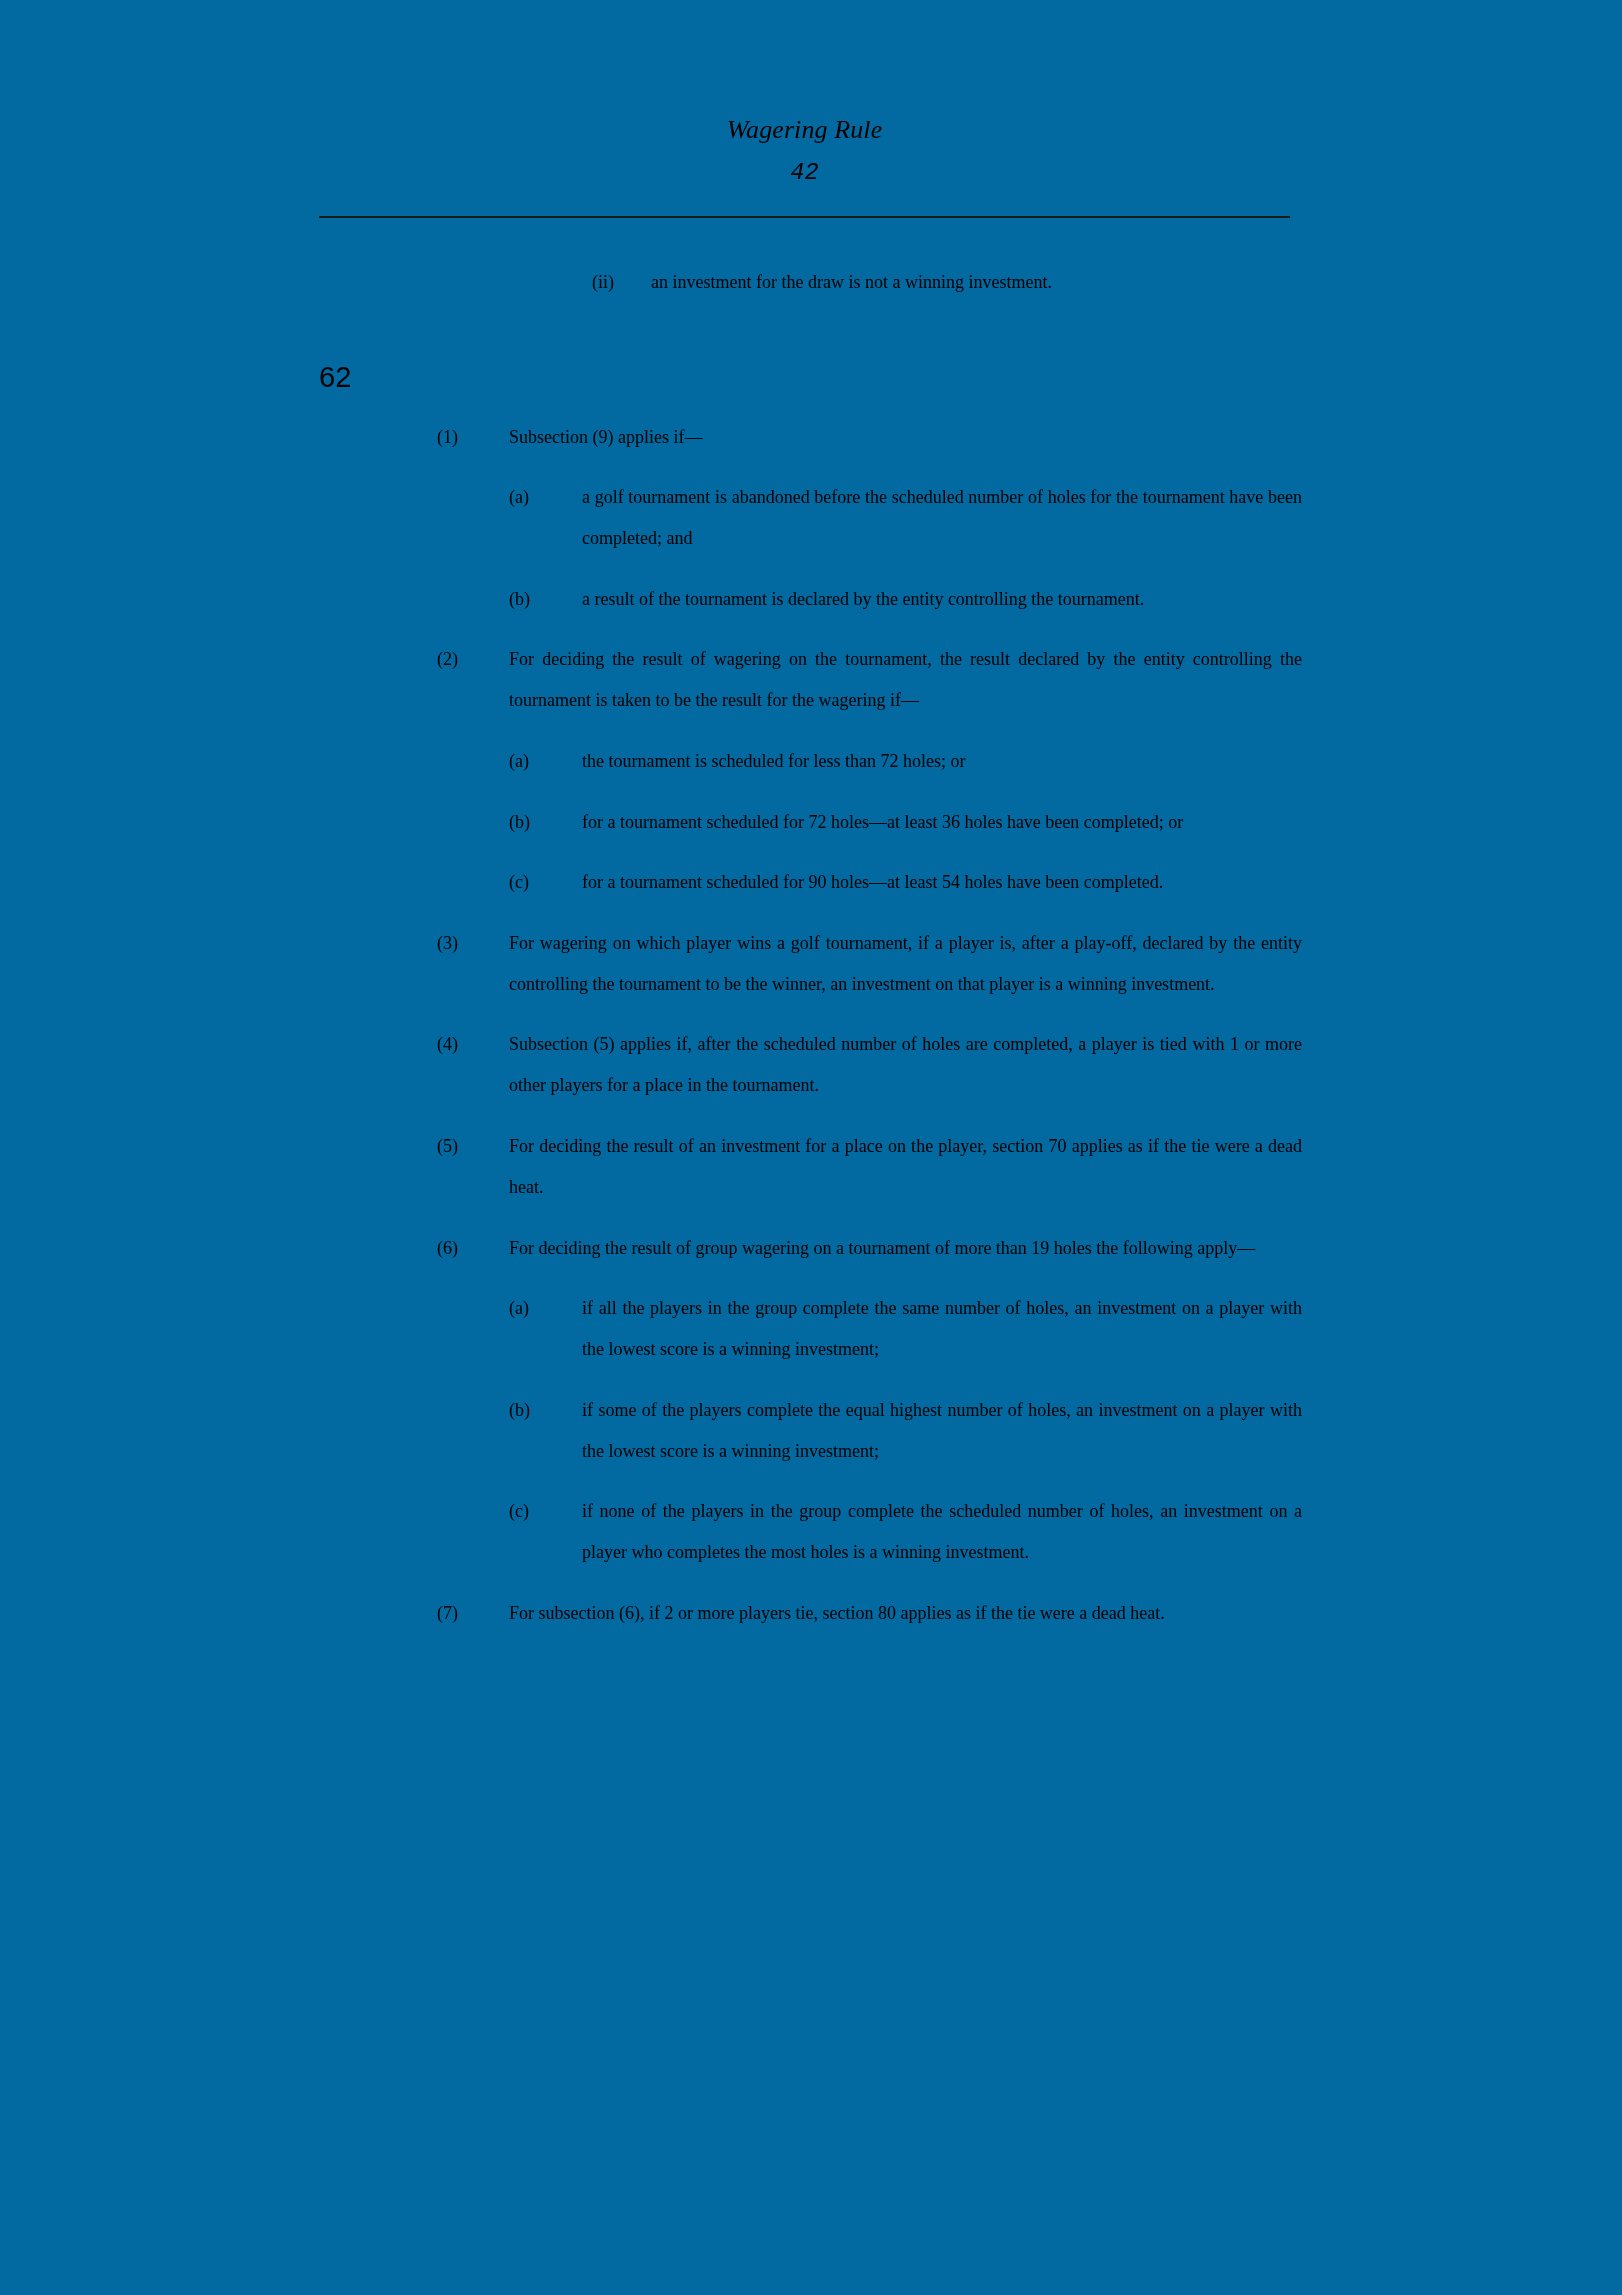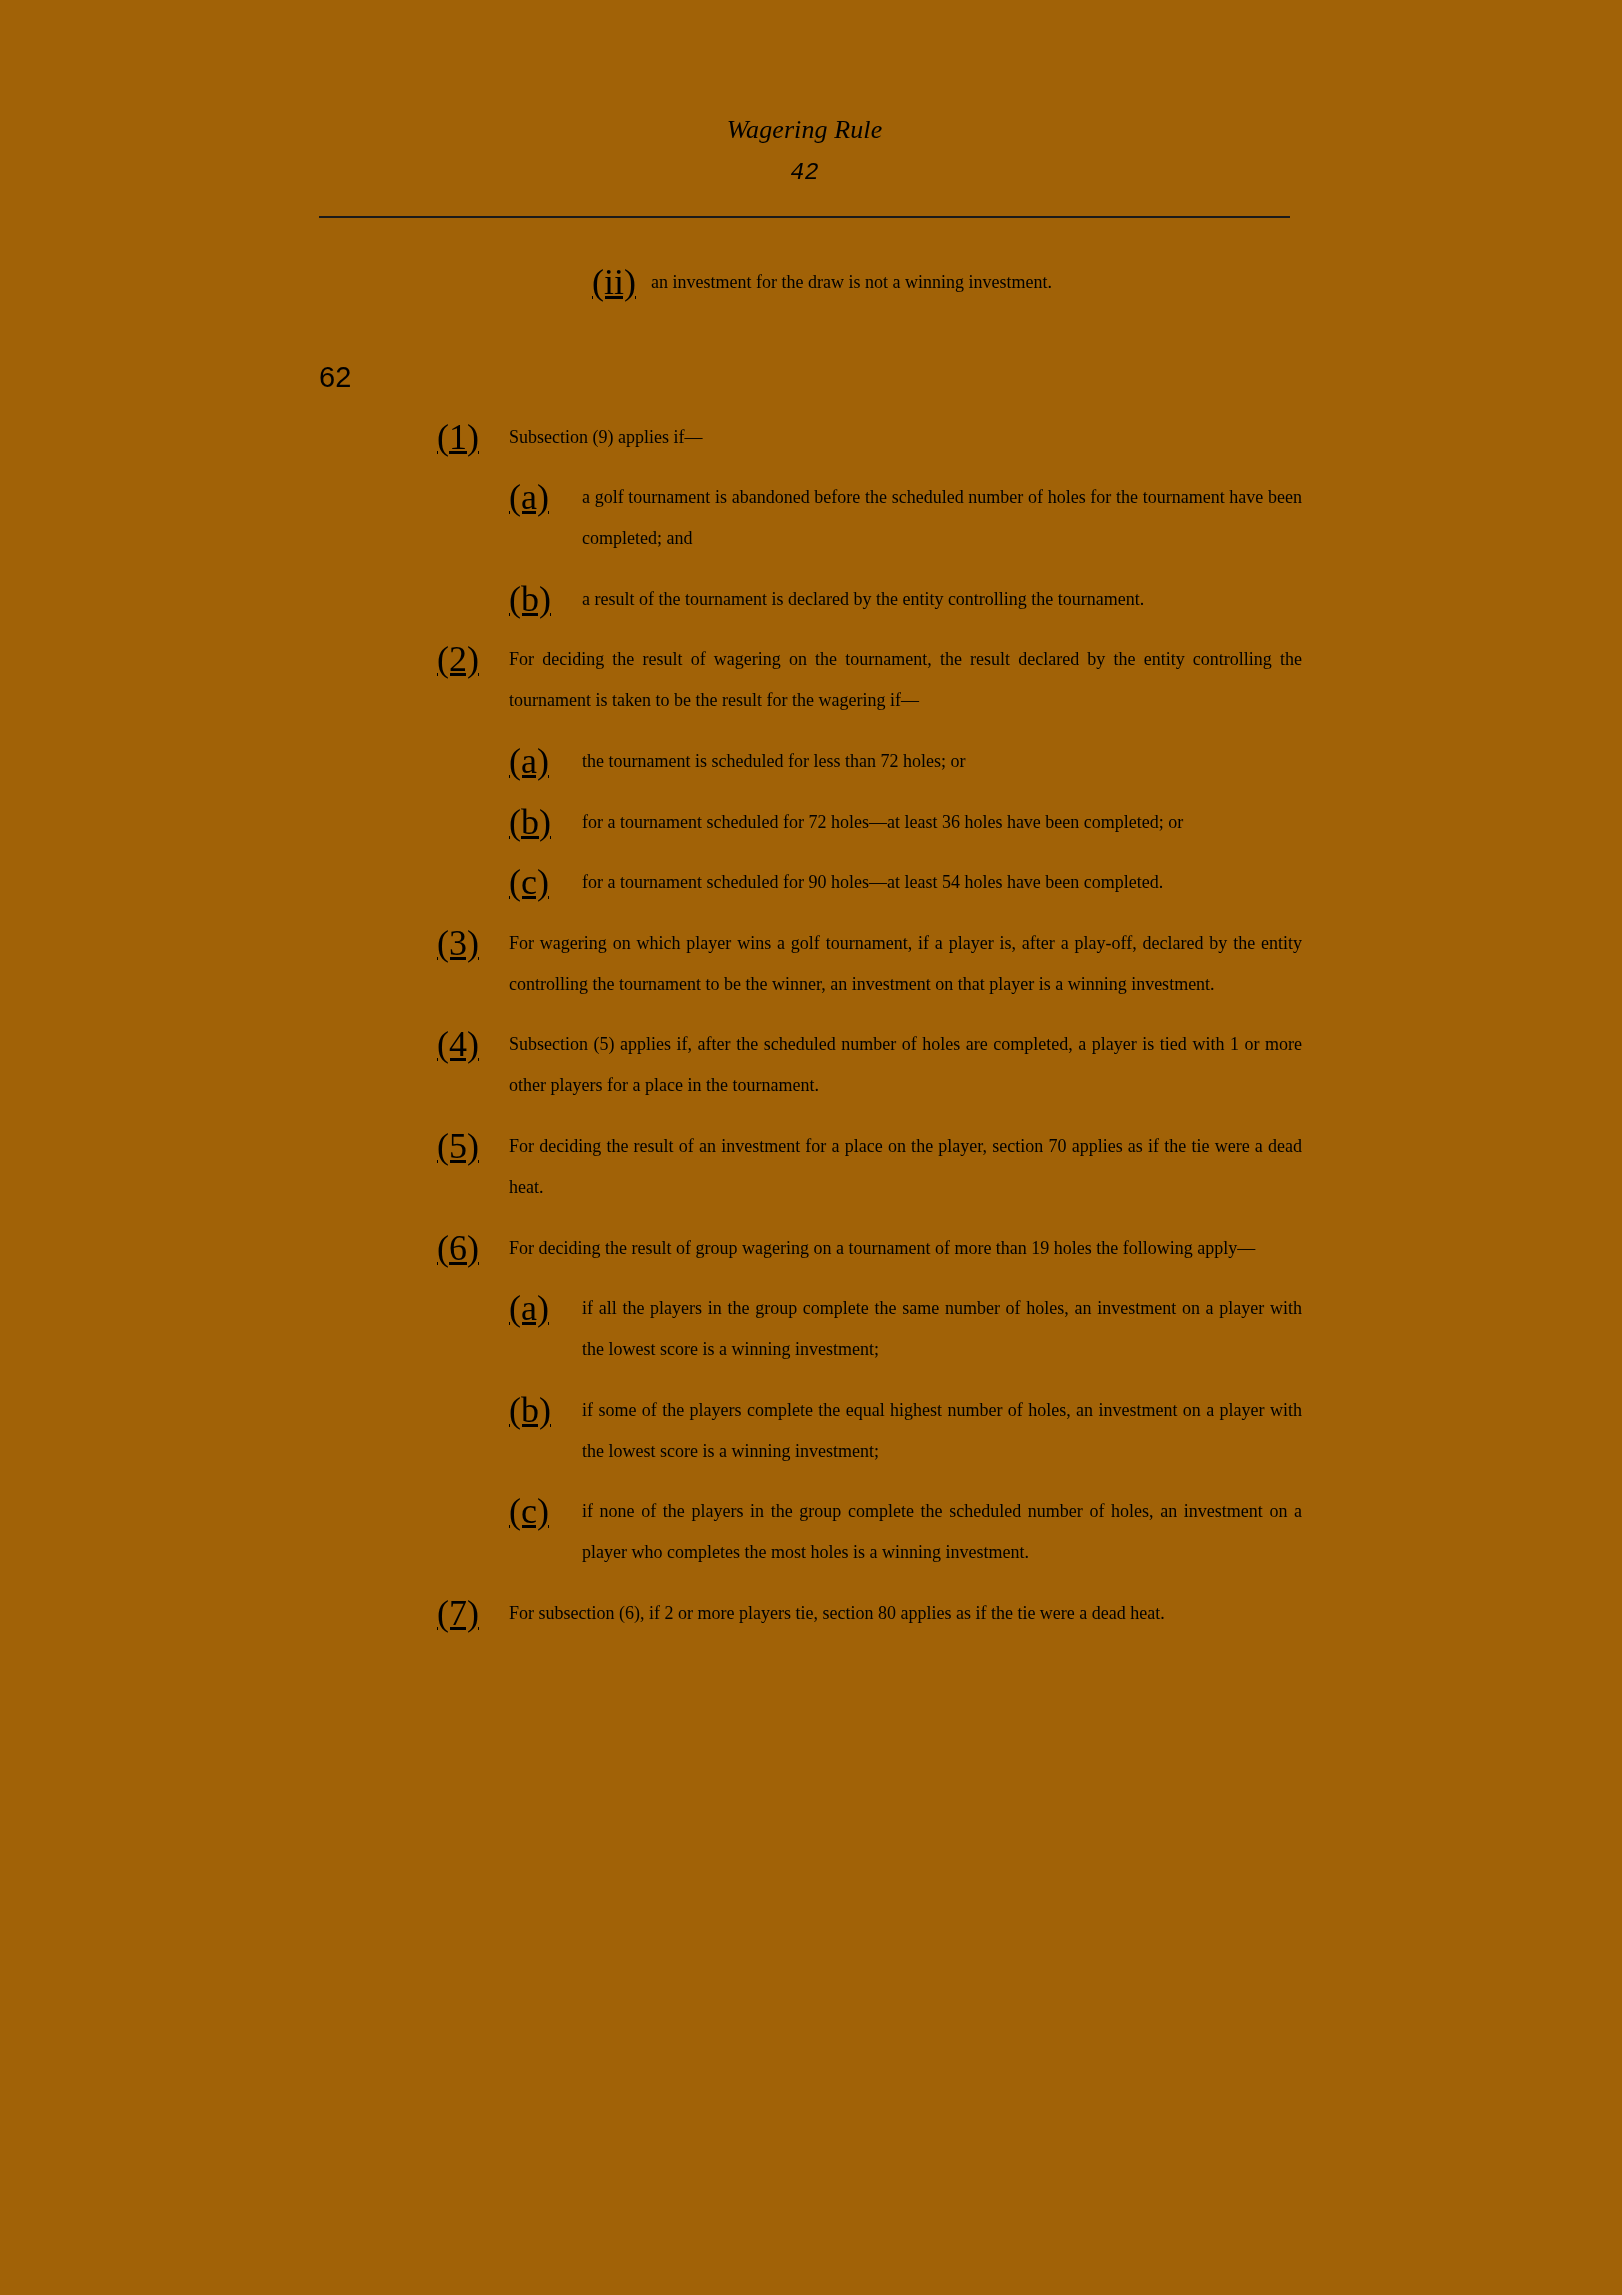--- a/index.html
+++ b/index.html
@@ -8,21 +8,21 @@
     background: #ffffff;
   }
   body {
     font-family: "Liberation Serif", "DejaVu Serif", serif;
     color: #000000;
   }
   .page {
     position: relative;
     width: 1623px;
     height: 2295px;
-    background: #a16207;
+    background: #0369a1;
     overflow: hidden;
     box-sizing: border-box;
   }
 
   
   .header {
     position: absolute;
     left: 319px;
     top: 111px;
     width: 971px;
@@ -60,24 +60,23 @@
   }
 
   
   .item {
     position: relative;
     display: flex;
     align-items: flex-start;
   }
   .marker {
     flex: 0 0 auto;
-    font-size: 36px;
+    font-size: 18px;
     line-height: 41px;
     white-space: nowrap;
-    text-decoration: underline;
   }
   .itext {
     flex: 1 1 auto;
     font-size: 18px;
     line-height: 41px;
     text-align: justify;
     text-justify: inter-word;
     hyphens: none;
   }
 

